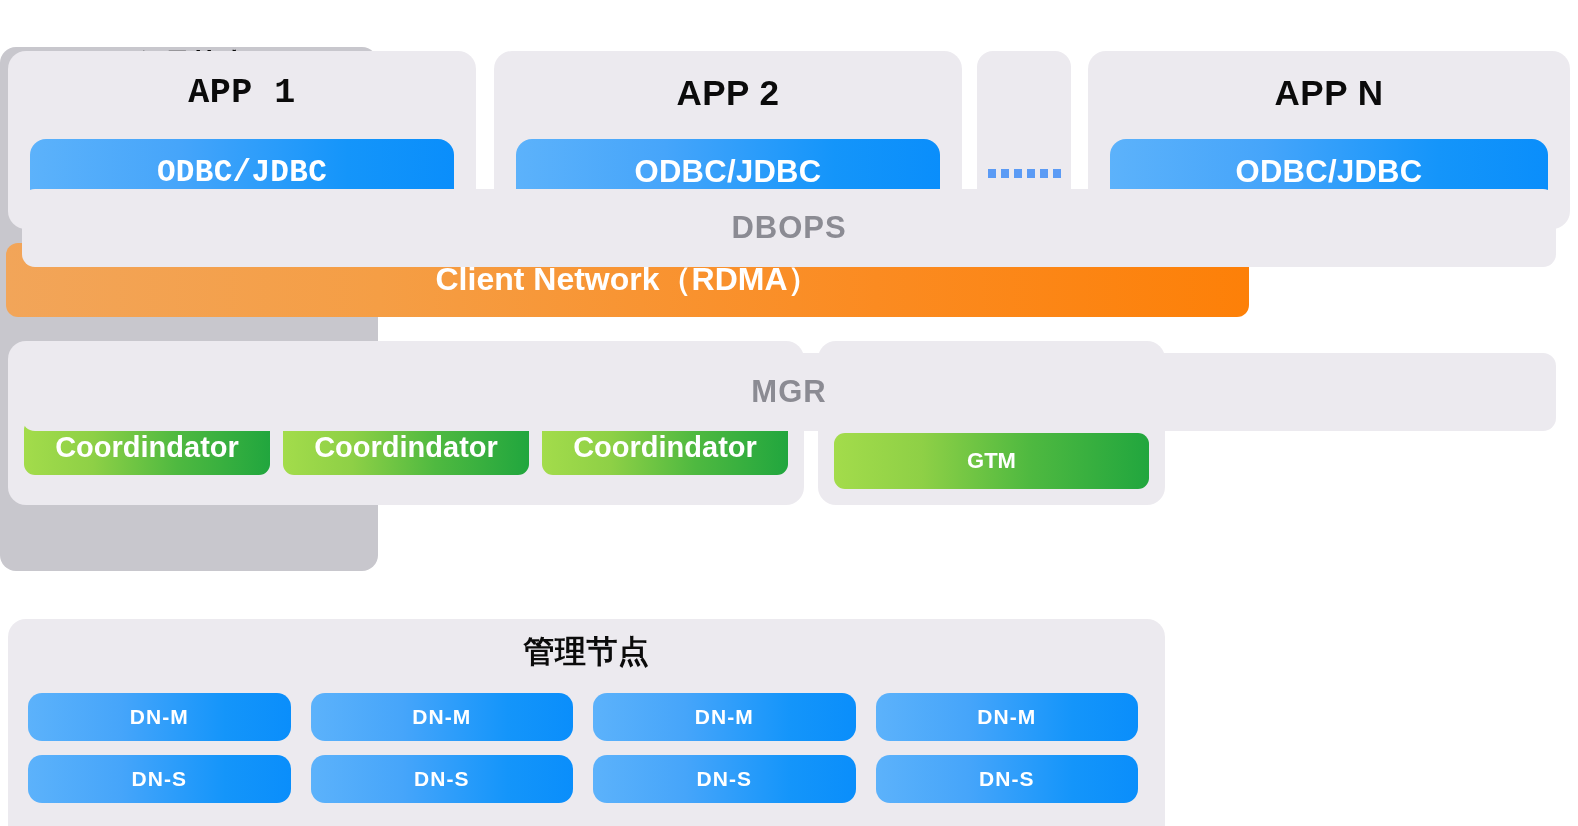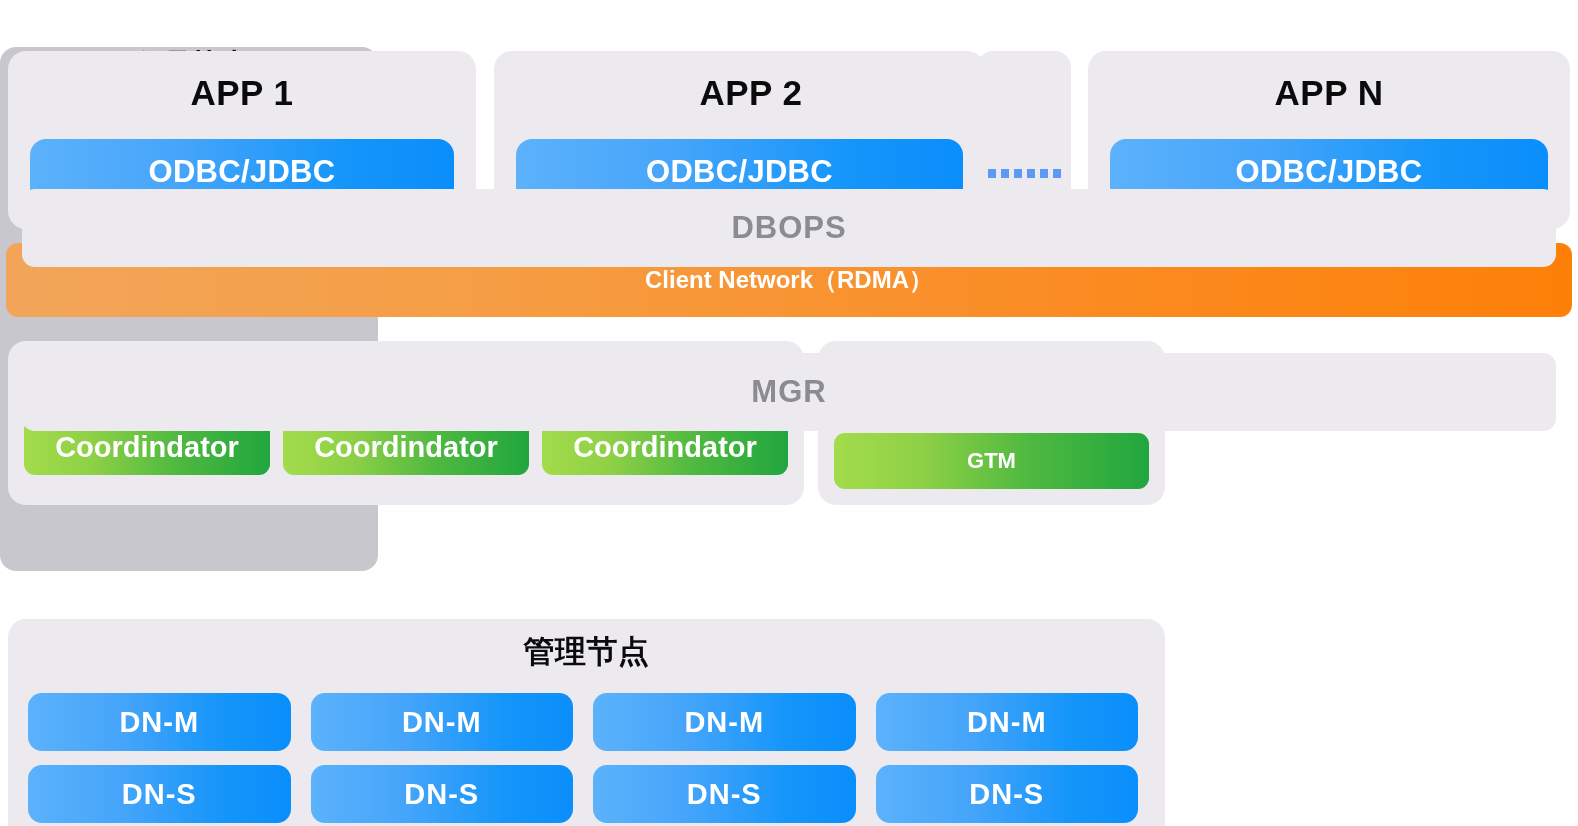--- a/index.html
+++ b/index.html
@@ -103,23 +103,23 @@
     color: #ffffff;
     font-weight: bold;
     display: flex;
     align-items: center;
     justify-content: center;
     background: linear-gradient(90deg, #f2a559 0%, #f59e45 30%, #fb8b21 70%, #fd8008 100%);
   }
   #client-net {
     left: 6px;
     top: 196px;
-    width: 1566px;
+    width: 1243px;
     height: 74px;
-    font-size: 24px;
+    font-size: 32px;
   }
   #private-net {
     left: 8px;
     top: 482px;
     width: 1157px;
     height: 72px;
     font-size: 32px;
   }
 
   
@@ -202,25 +202,25 @@
     display: flex;
     gap: 20px;
   }
   .dn-col {
     flex: 1;
     display: flex;
     flex-direction: column;
     gap: 14px;
   }
   .dn-chip {
-    height: 58px;
+    height: 48px;
     border-radius: 14px;
     background: linear-gradient(90deg, #5cb2fb 0%, #46a5fa 35%, #1495fa 75%, #0a8efb 100%);
     color: #ffffff;
-    font-size: 29px;
+    font-size: 21px;
     font-weight: bold;
     display: flex;
     align-items: center;
     justify-content: center;
     letter-spacing: 1px;
     text-align: right;
   }
 
   
   #mgmt-panel {
@@ -255,26 +255,26 @@
   #mgmt-chip-dbops { top: 142px; }
   #mgmt-chip-mgr   { top: 306px; }
 </style>
 </head>
 <body>
 
 <div class="canvas">
 
   <div class="app-row">
 
-    <div class="app-card" style="left:8px;width:468px;">
+    <div class="app-card" style="left:8px;width:468px;font-family:Liberation Mono, monospace;">
       <div class="panel-title">APP 1</div>
       <div class="odbc-chip">ODBC/JDBC</div>
     </div>
 
-    <div class="app-card" style="left:494px;width:468px;padding-left:23px;">
+    <div class="app-card" style="left:494px;width:468px;">
       <div class="panel-title">APP 2</div>
       <div class="odbc-chip">ODBC/JDBC</div>
     </div>
 
     <div class="ellipsis-card">
       <div class="ellipsis-dots">
         <i></i>
           <i></i>
           <i></i>
           <i></i>

